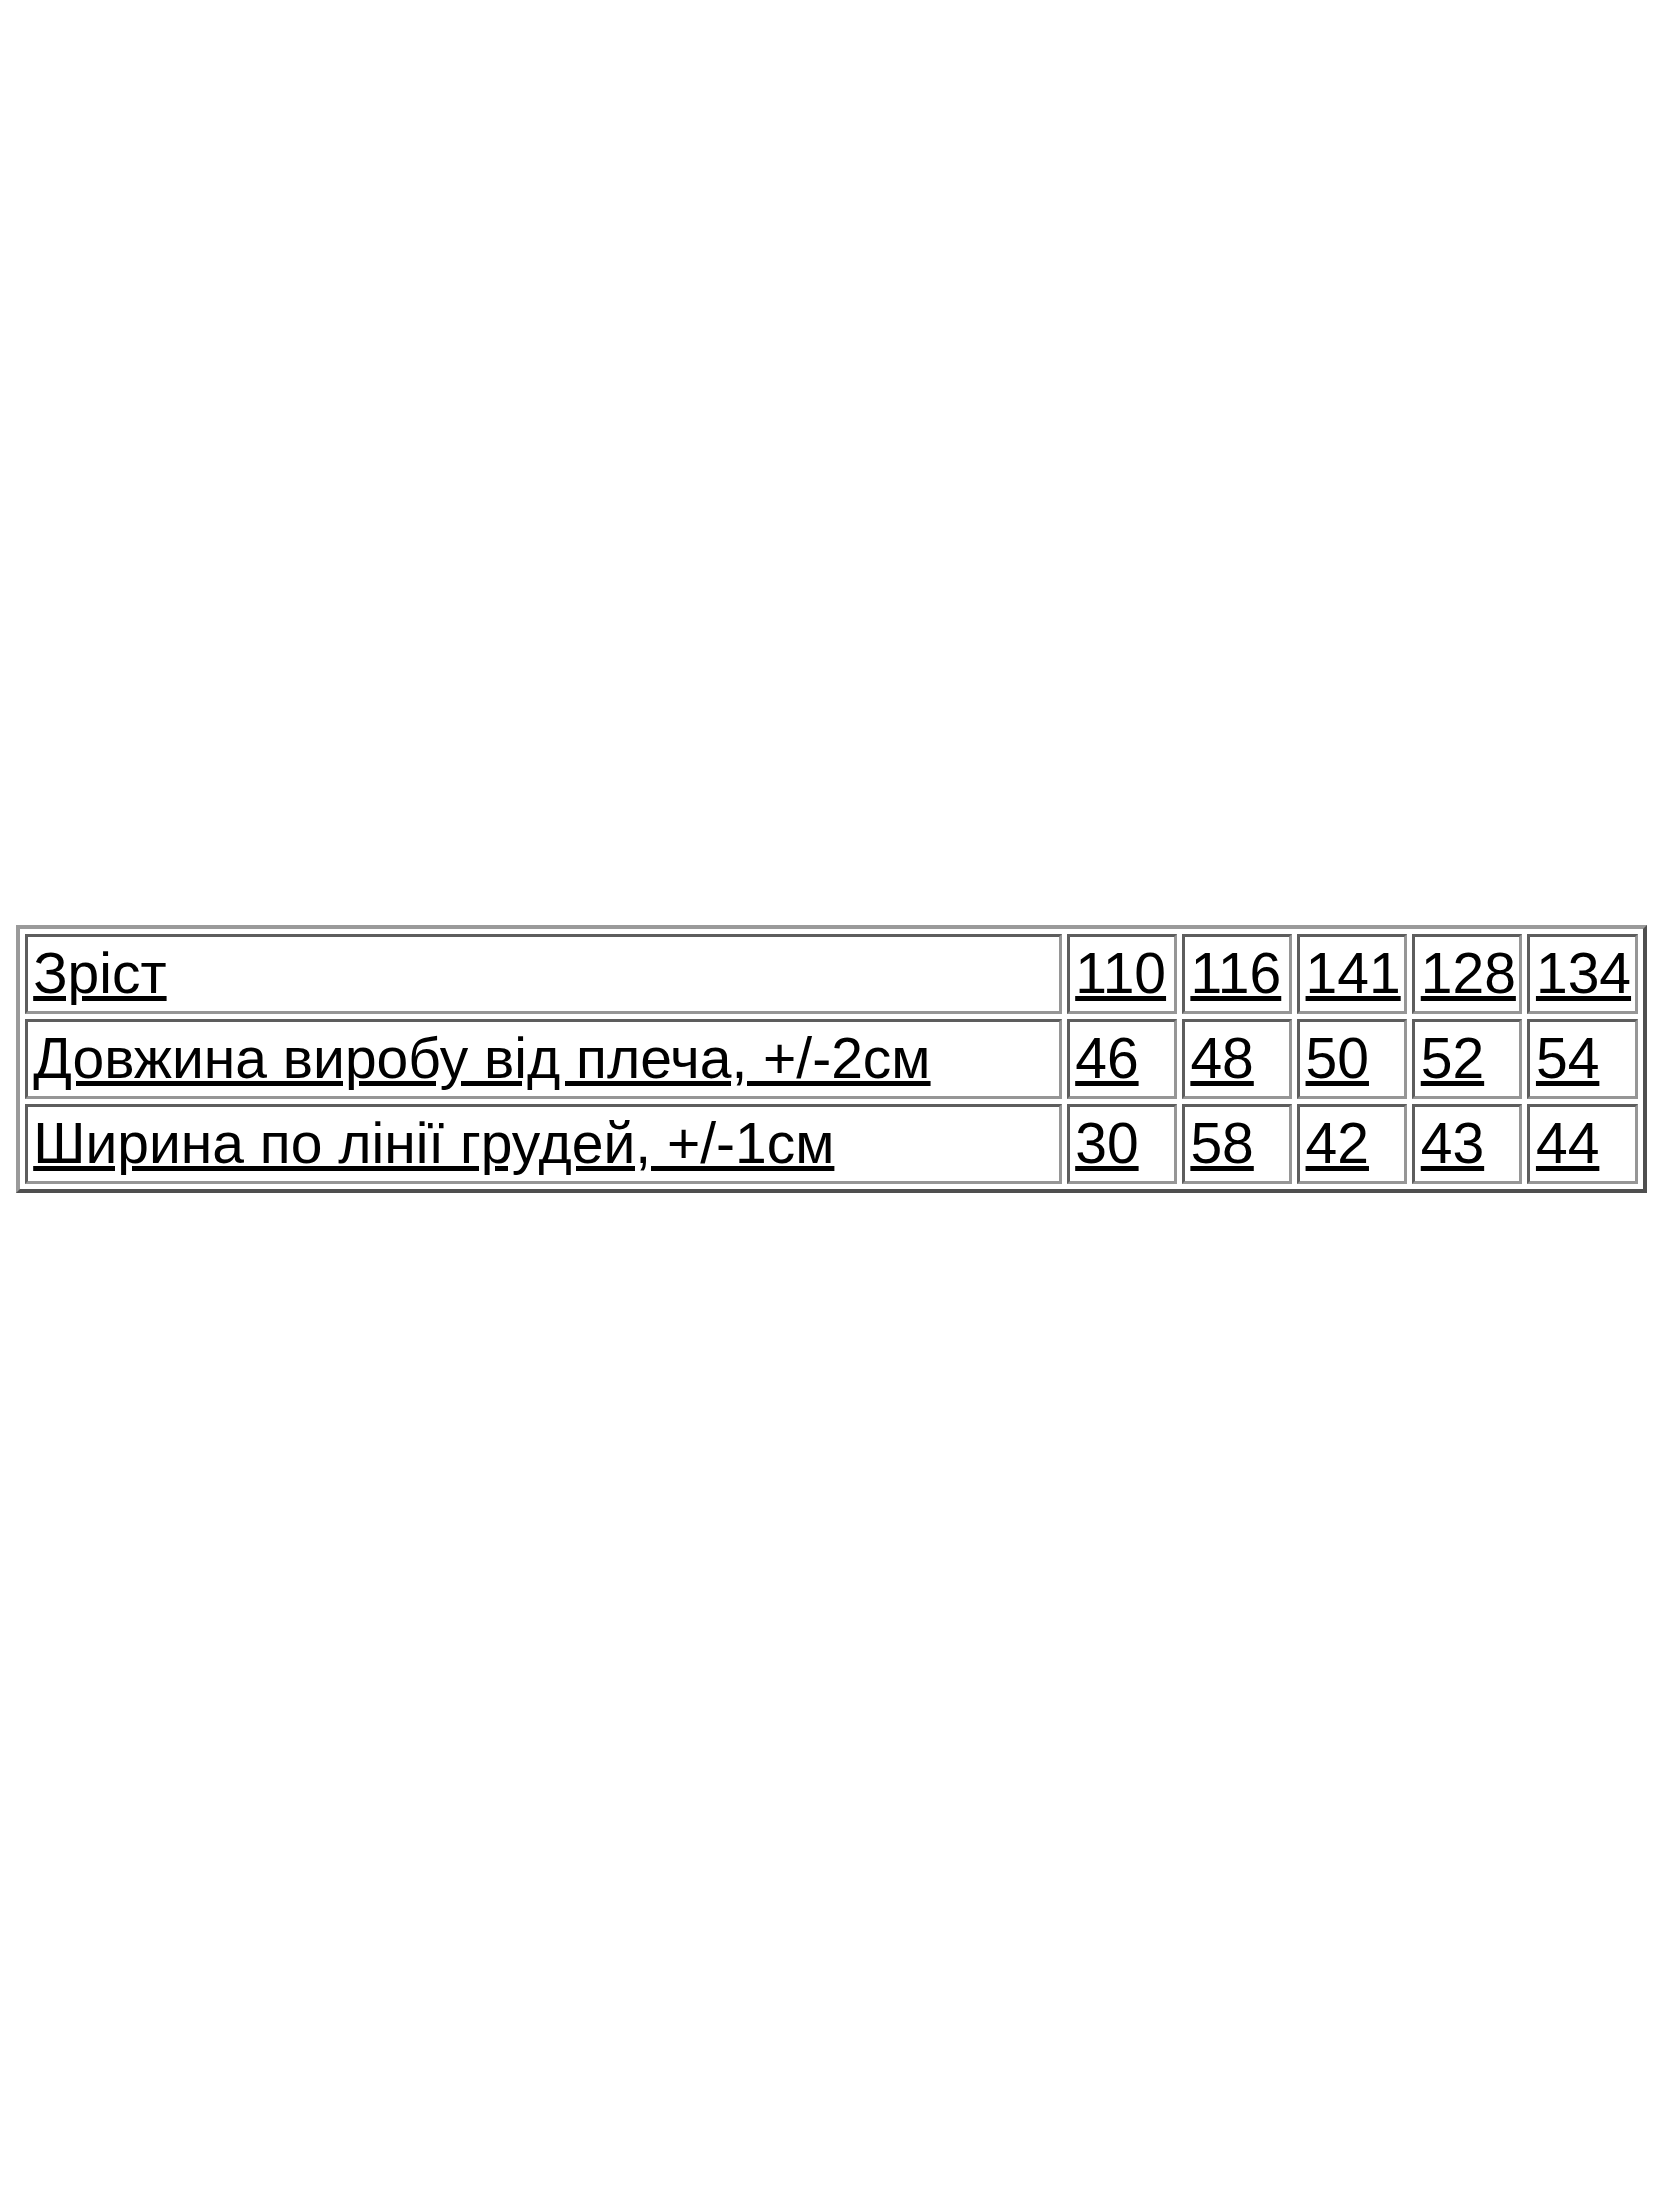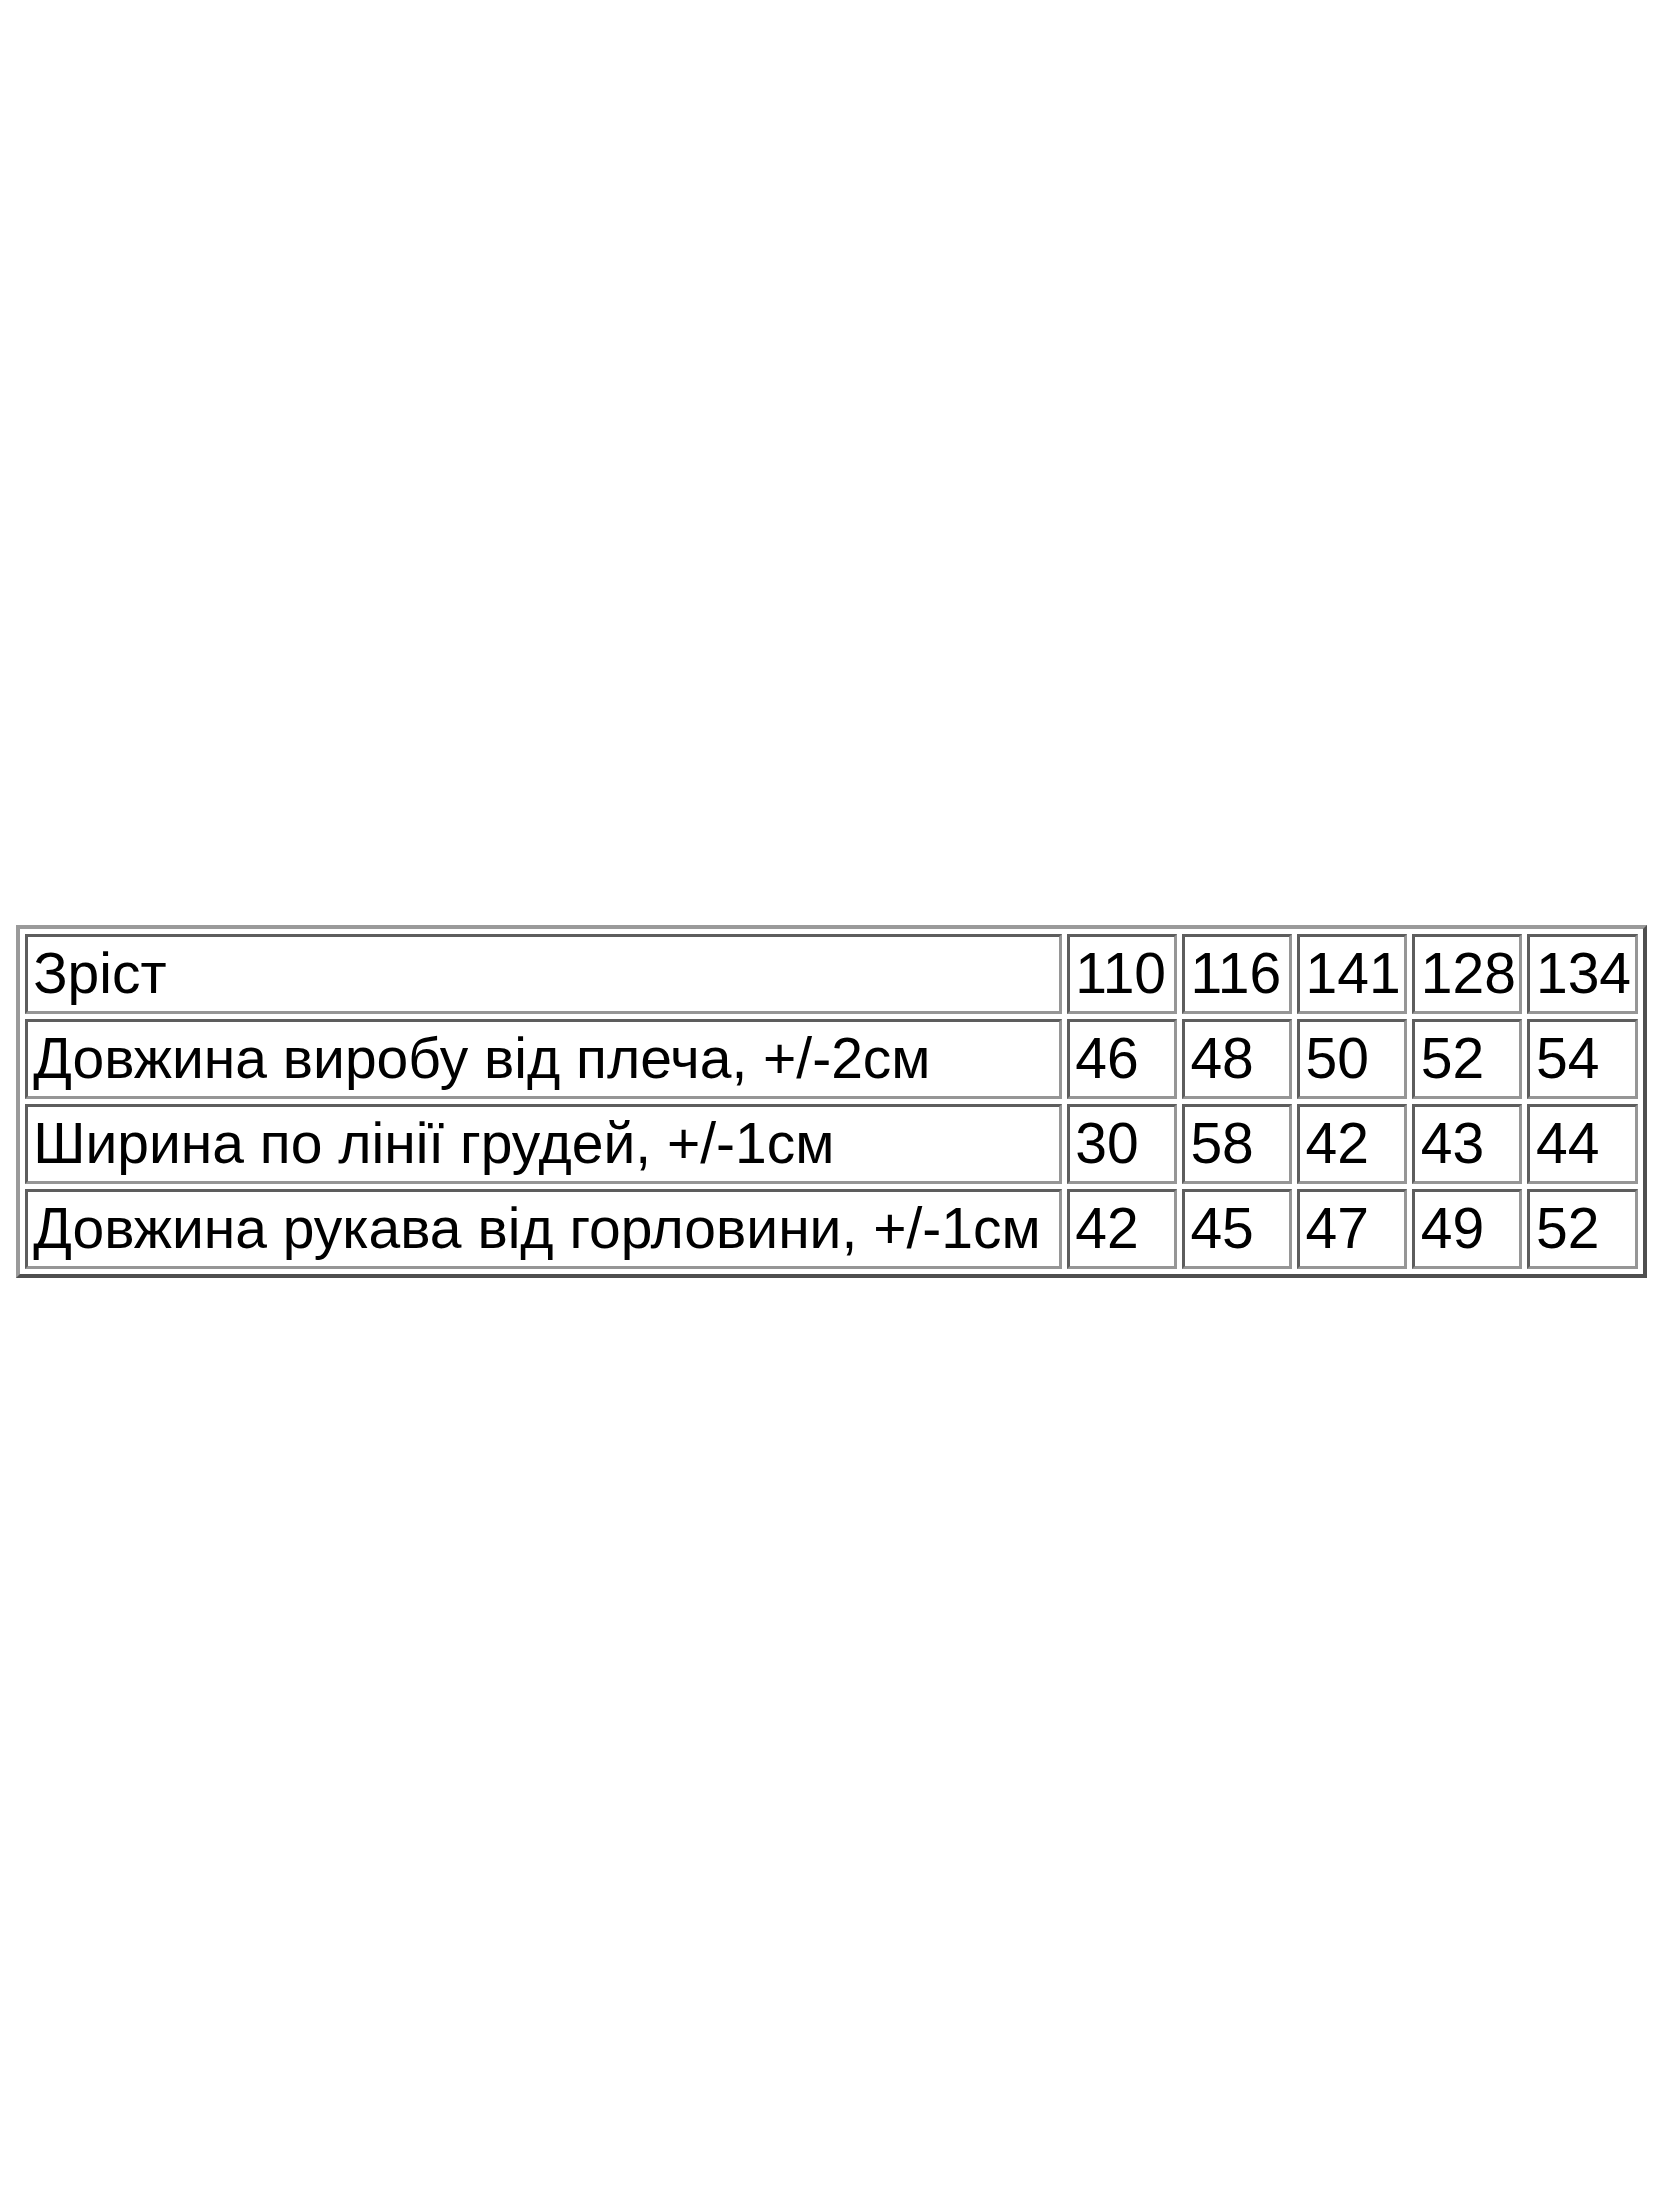--- a/index.html
+++ b/index.html
@@ -24,20 +24,21 @@
     top: 925px;
     width: 1631px;
     table-layout: fixed;
     border-collapse: separate;
     border-spacing: 5.7px;
     background: #ffffff;
     
     border-style: solid;
     border-width: 4.9px;
     border-color: #9a9a9a #4f4f4f #4f4f4f #9a9a9a;
+    text-decoration: underline;
   }
   table.size-table td {
     
     border-style: solid;
     border-width: 3.3px;
     border-color: #5d5d5d #969696 #969696 #5d5d5d;
     background: #ffffff;
     height: 74px;
     vertical-align: middle;
     font-size: 57px;
@@ -89,25 +90,17 @@
 
       <tr>
         <td class="label-cell">Ширина по лінії грудей, +/-1см</td>
         <td class="num-cell">30</td>
         <td class="num-cell">58</td>
         <td class="num-cell">42</td>
         <td class="num-cell">43</td>
         <td class="num-cell">44</td>
       </tr>
 
-      <tr>
-        <td class="label-cell">Довжина рукава від горловини, +/-1см</td>
-        <td class="num-cell">42</td>
-        <td class="num-cell">45</td>
-        <td class="num-cell">47</td>
-        <td class="num-cell">49</td>
-        <td class="num-cell">52</td>
-      </tr>
     </tbody>
   </table>
 
 </div>
 
 
 </body></html>

